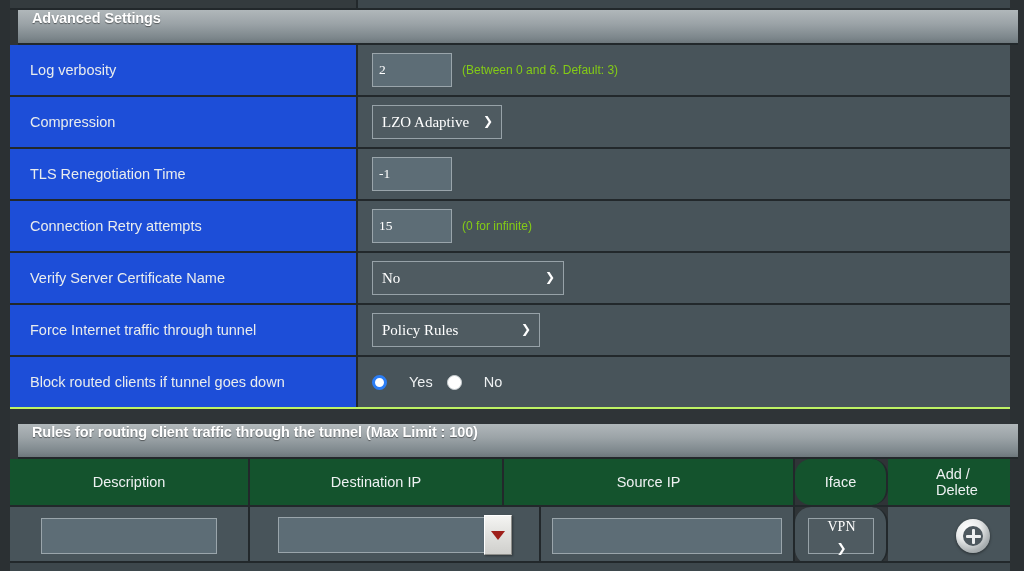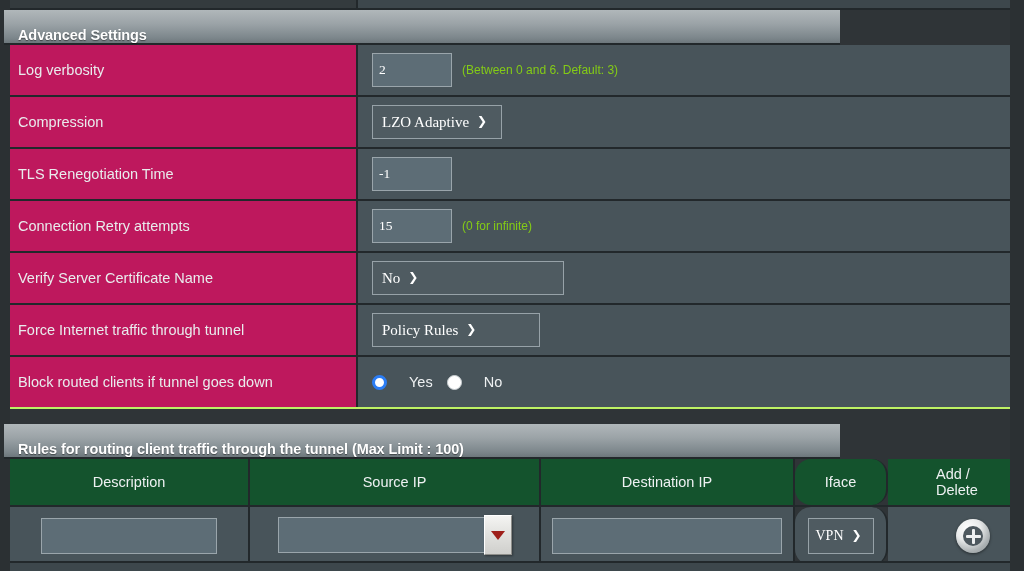--- a/index.html
+++ b/index.html
@@ -20,24 +20,24 @@
   .topstrip {
     position: absolute; left: 10px; top: 0; width: 1000px; height: 10px;
     display: flex;
     border-bottom: 2px solid #22282b;
   }
   .topstrip .c1 { width: 348px; height: 100%; background: #343b3e; border-right: 2px solid #22282b; }
   .topstrip .c2 { flex: 1; height: 100%; background: #3d474c; }
 
   
   .section-header {
-    position: absolute; left: 4px; width: 836px; height: 35px;
+    position: absolute; left: 18px; width: 1000px; height: 35px;
     background: linear-gradient(to bottom, #b0b7ba 0%, #9ba3a7 42%, #7c868b 85%, #6d777c 100%);
     border-bottom: 2px solid #22282b;
-    display: flex; align-items: flex-end;
+    display: flex; align-items: flex-start;
     padding-left: 14px;
   }
   .section-header span {
     color: #ffffff;
     font-size: 14.5px;
     font-weight: bold;
     letter-spacing: -0.1px;
     text-shadow: 0 1px 1px rgba(0,0,0,0.45);
   }
   #adv-header { top: 10px; }
@@ -48,24 +48,24 @@
     position: absolute; left: 10px; top: 45px; width: 1000px;
   }
   .srow {
     display: flex;
     border-bottom: 2px solid #22282b;
     min-height: 52px;
   }
   .srow:last-child { border-bottom: 2px solid #bef264; }
   .slabel {
     width: 348px;
-    background: #be185d;
+    background: #1d4ed8;
     border-right: 2px solid #22282b;
     display: flex; align-items: center;
-    padding-left: 8px;
+    padding-left: 20px;
     color: #e9eced;
     font-size: 14.5px;
     text-align: right;
   }
   .sval {
     flex: 1;
     background: #48545a;
     display: flex; align-items: center;
     padding-left: 14px;
     gap: 10px;
@@ -90,35 +90,36 @@
   
   .sel {
     background: #4f5b61;
     border: 1px solid #97a2a8;
     color: #ffffff;
     font-family: "Liberation Serif", serif;
     font-size: 15px;
     height: 34px;
     display: inline-flex;
     align-items: center;
+    justify-content: space-between;
     padding: 0 8px 0 9px;
     cursor: pointer;
     gap: 8px;
   }
   .sel .chev {
     font-size: 12px;
     font-family: "DejaVu Sans", sans-serif;
     font-weight: bold;
     line-height: 1;
     transform: translateY(-1px);
   }
   #sel-compression { width: 130px; }
   #sel-verify { width: 192px; }
   #sel-force { width: 168px; }
-  #sel-iface { width: 66px; height: 36px; font-size: 14px; padding: 0 5px 0 7px; }
+  #sel-iface { width: 66px; height: 36px; font-size: 14px; padding: 0 5px 0 7px; flex-direction: column; }
 
   
   .radio-group { display: flex; align-items: center; gap: 14px; }
   .radio-opt { display: flex; align-items: center; gap: 22px; cursor: pointer; }
   .radio {
     width: 15px; height: 15px; border-radius: 50%;
     display: inline-block; position: relative;
     background: #ffffff;
     border: 1px solid #c9cfd2;
   }
@@ -326,22 +327,22 @@
 
   </div>
 
   <div class="section-header" id="rules-header">
     <span>Rules for routing client traffic through the tunnel (Max Limit : 100)</span>
   </div>
 
   <div class="rules-table">
     <div class="rrow rhead">
       <div class="rcell col-desc">Description</div>
+      <div class="rcell col-dst">Destination IP</div>
       <div class="rcell col-src">Source IP</div>
-      <div class="rcell col-dst">Destination IP</div>
       <div class="rcell col-if">Iface</div>
       <div class="rcell col-add">Add / Delete</div>
     </div>
 
     <div class="rrow rbody">
       <div class="rcell col-desc">
         <input class="cellinput" id="in-desc" type="text" placeholder="" style="">
       </div>
 
       <div class="rcell col-src">

